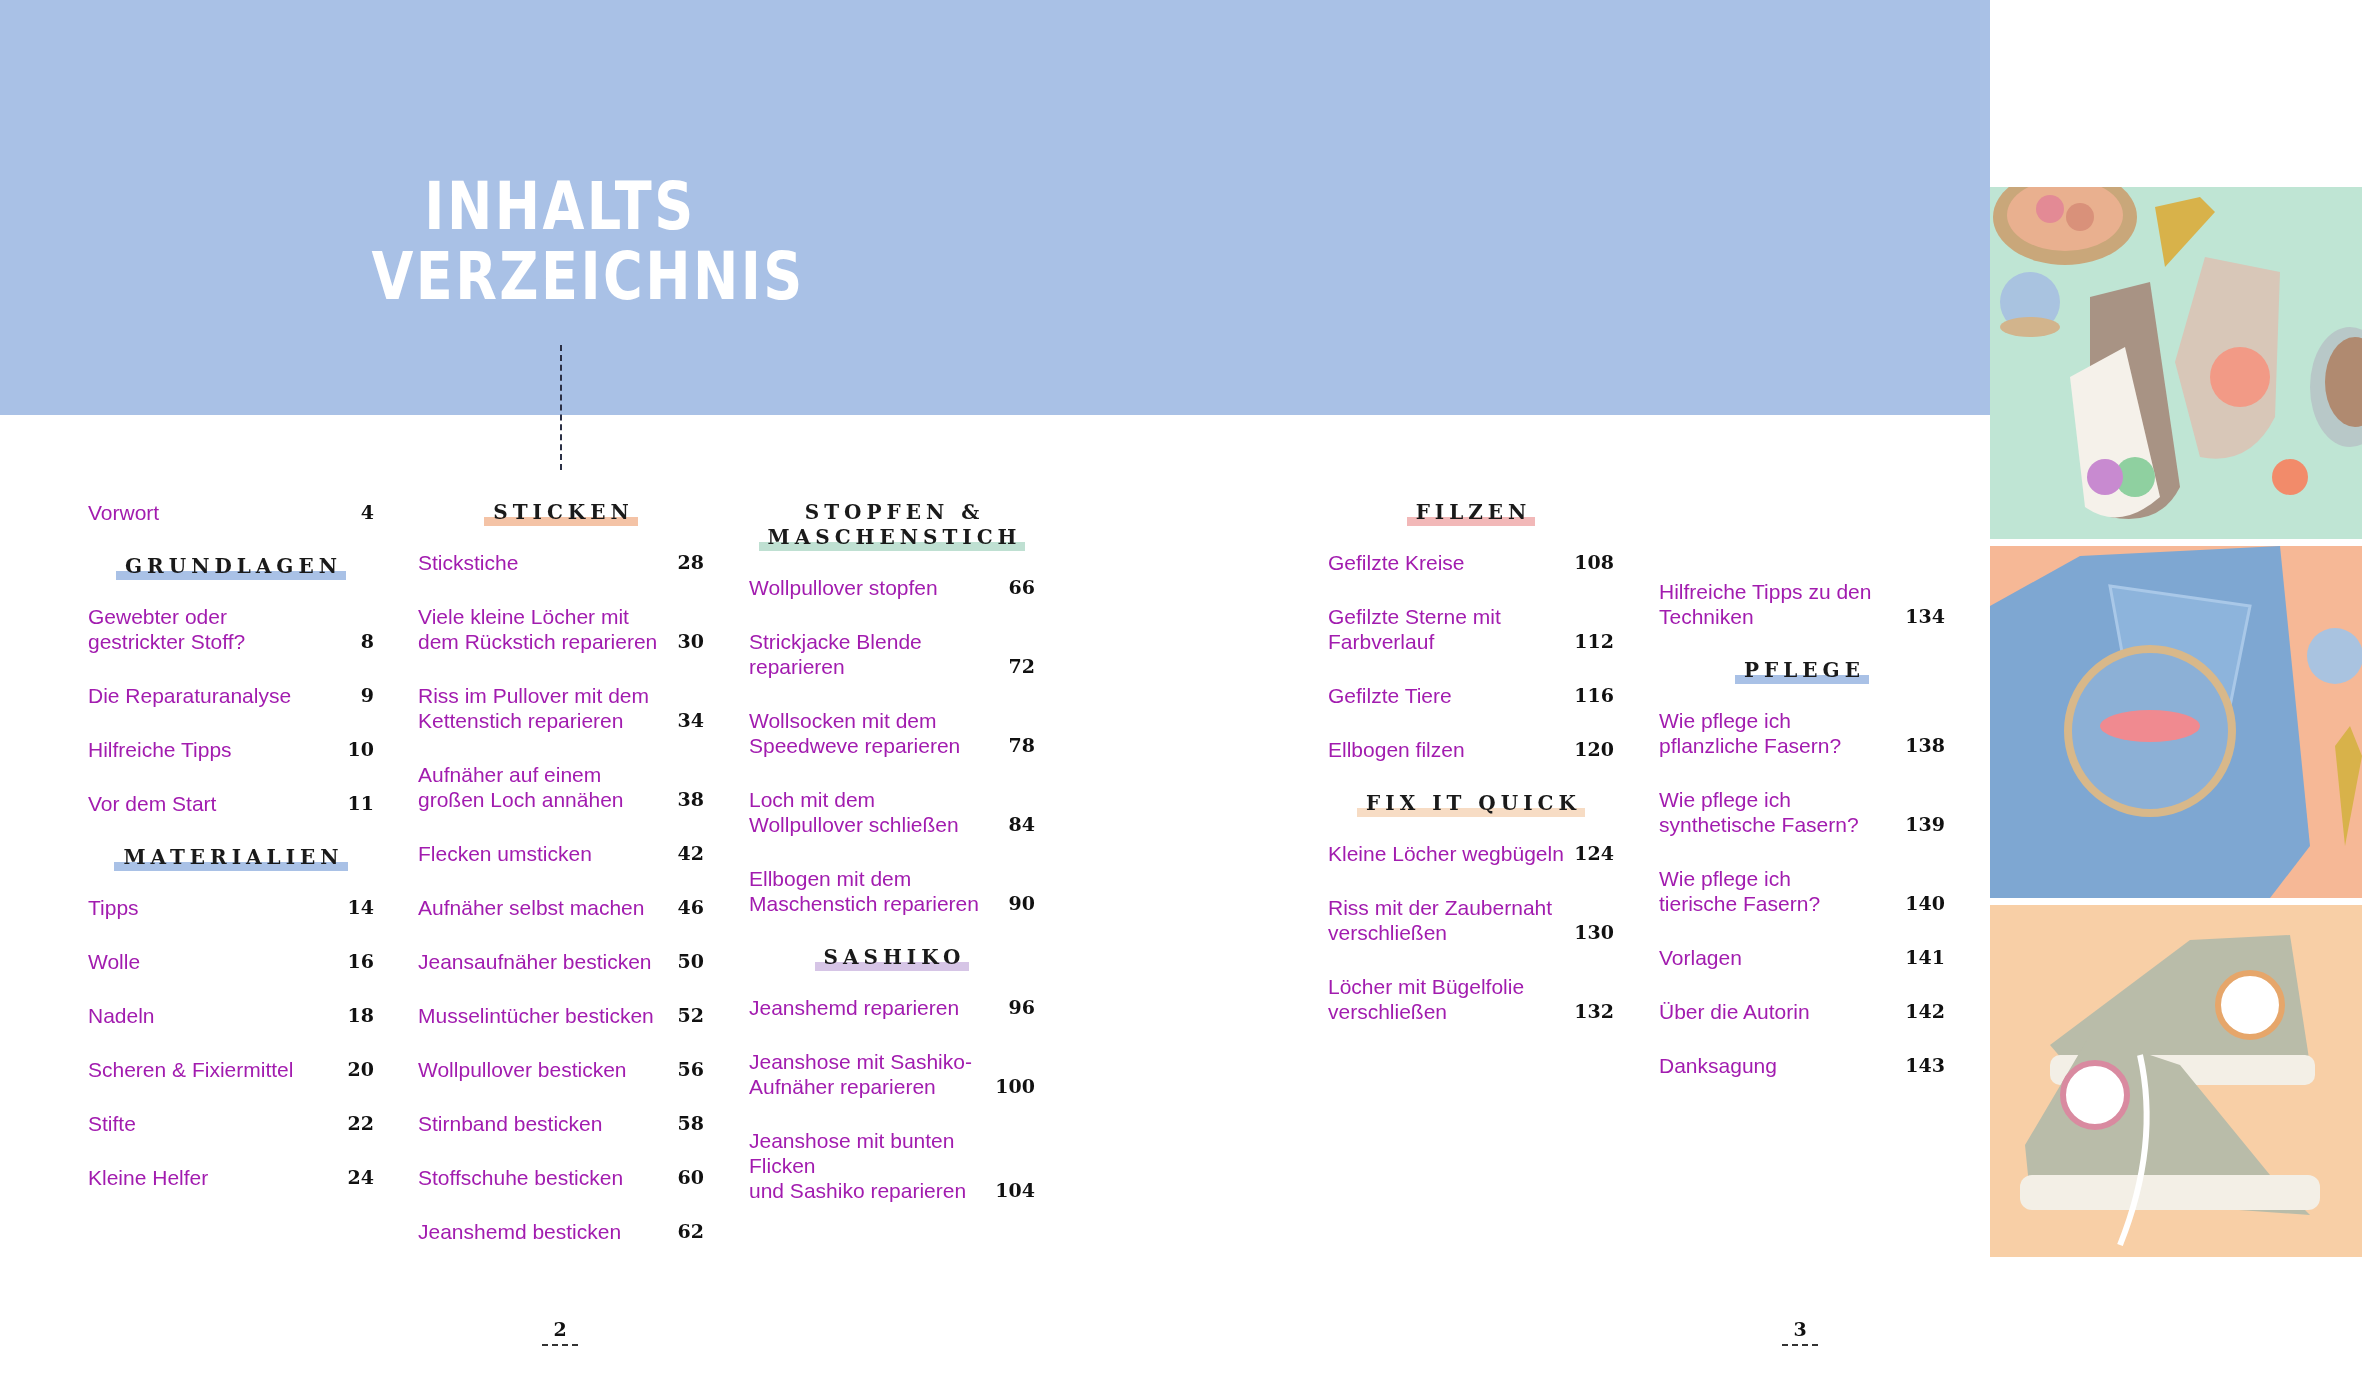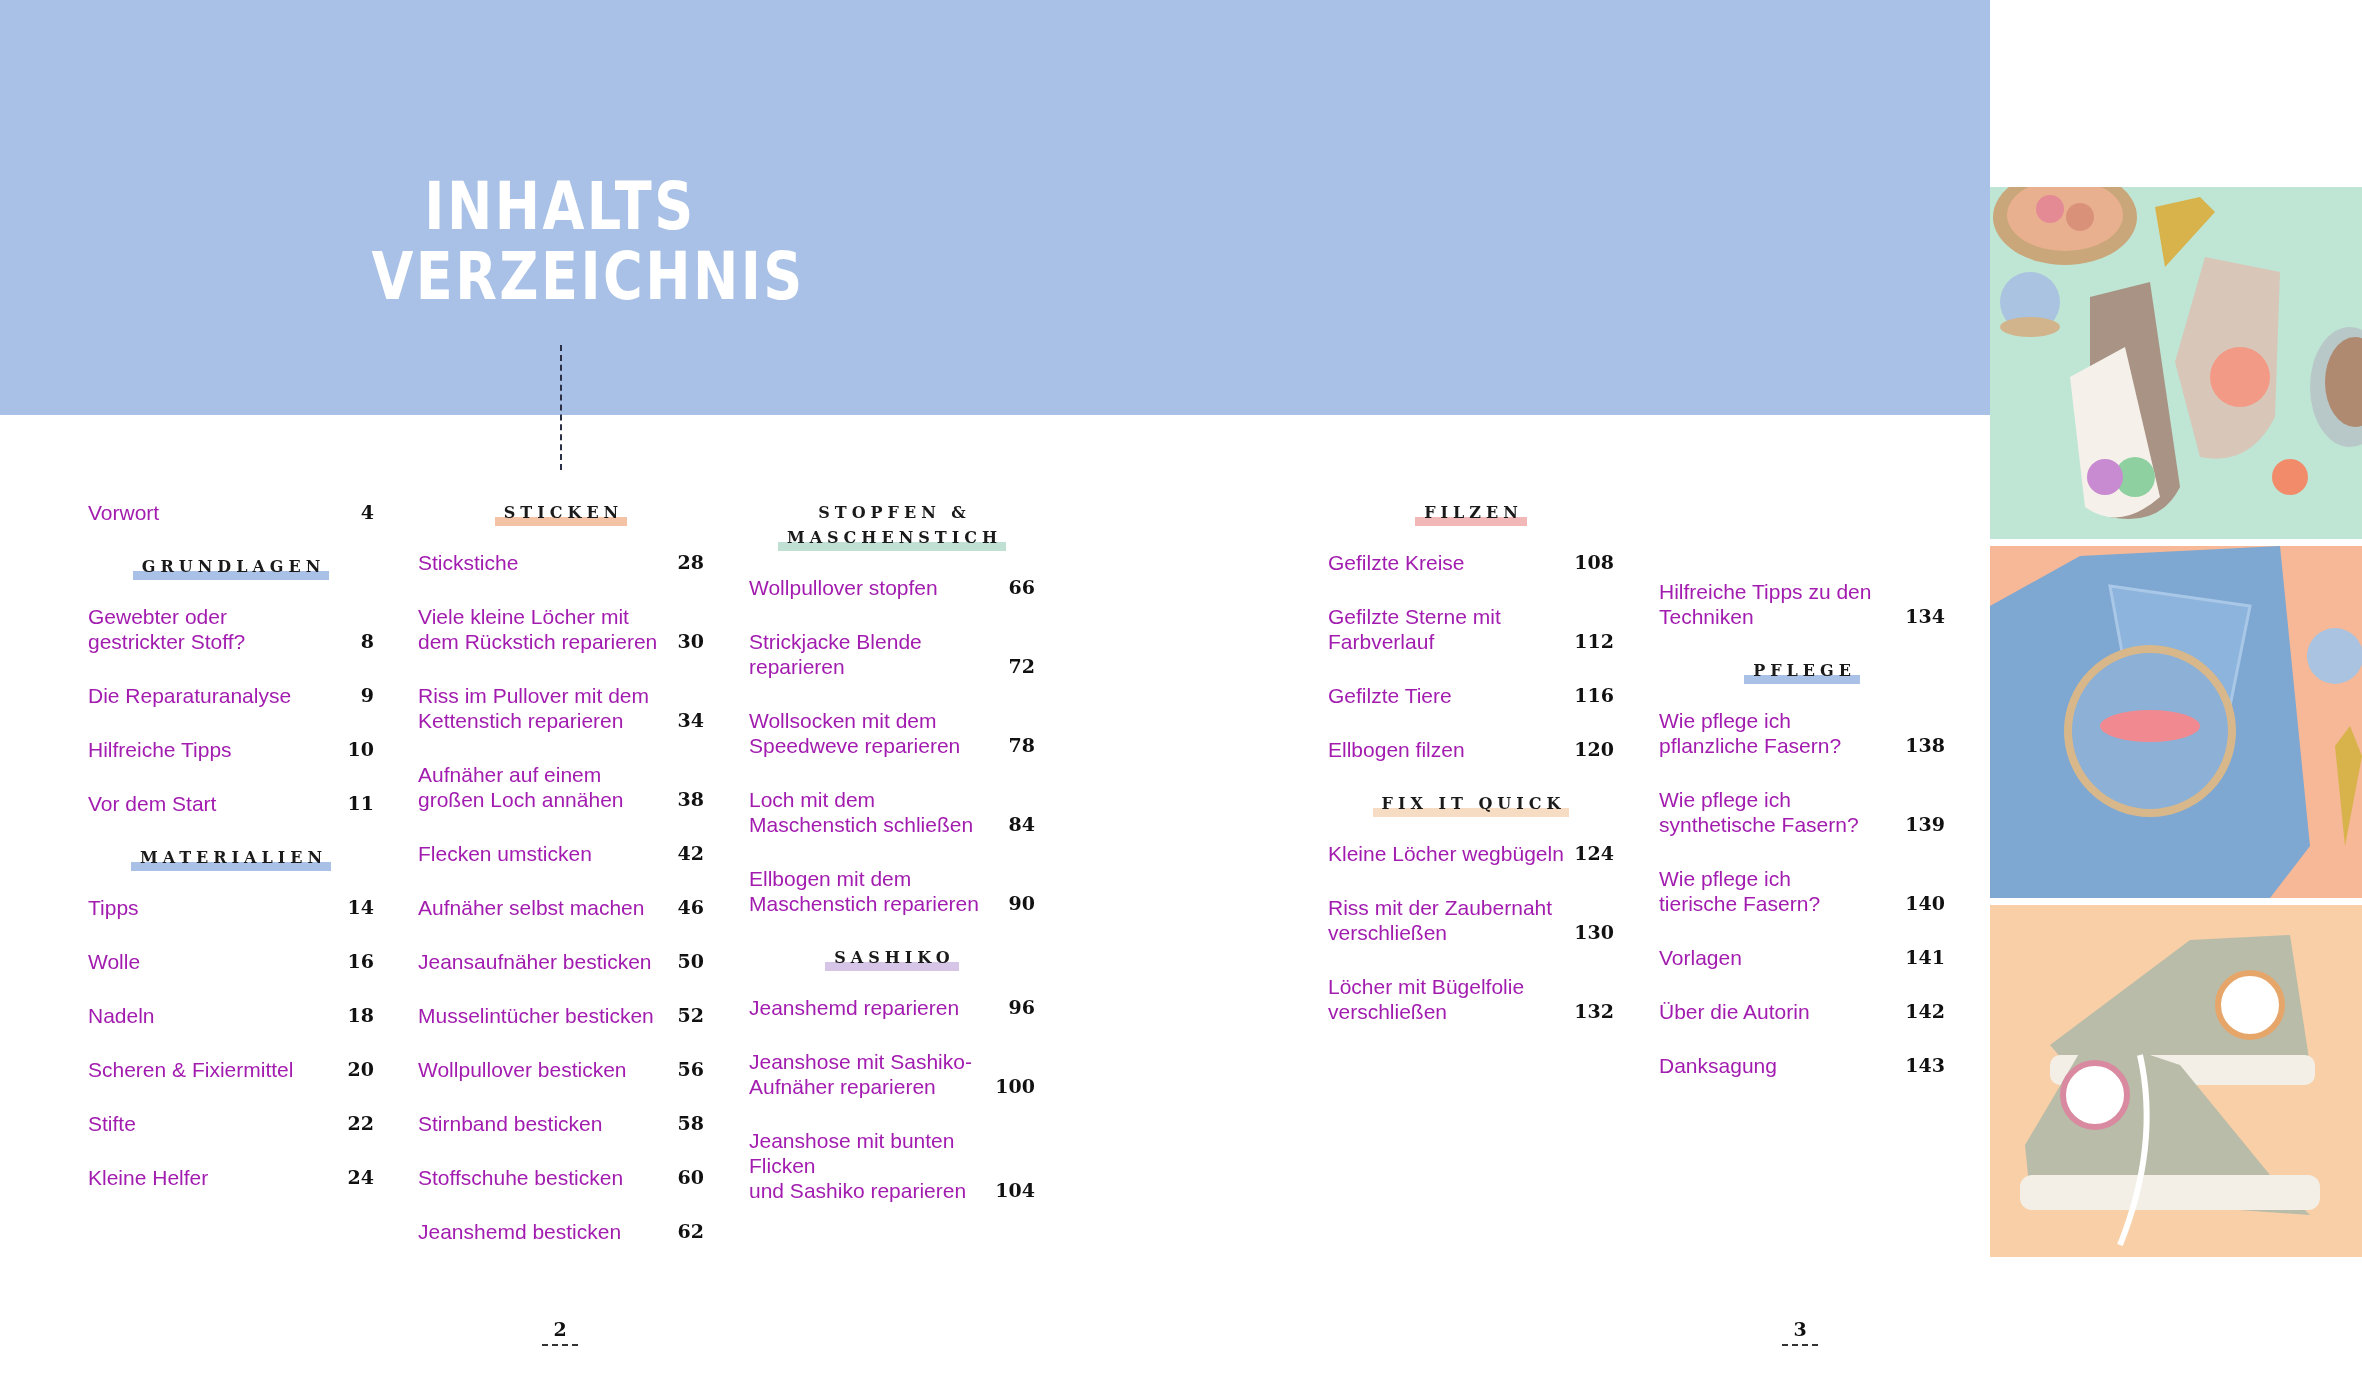--- a/index.html
+++ b/index.html
@@ -22,21 +22,21 @@
   .col-4 { left: 1328px; }
   .col-5 { left: 1659px; top: 579px; }
 
   .entry { display: flex; justify-content: space-between; align-items: flex-end;
            font-size: 21px; line-height: 25px; margin-bottom: 29px; }
   .entry .label { white-space: pre-line; color: #a21caf; flex: 1; padding-right: 6px; }
   .entry .page { font-family: "DejaVu Serif", serif; font-weight: bold; font-size: 19px; color: #111; white-space: nowrap; }
 
   .heading { text-align: center; margin-bottom: 24px; }
   .heading span { display: inline-block; font-family: "DejaVu Serif", serif; font-weight: bold;
-                  font-size: 16px; line-height: 25px; letter-spacing: 5px; padding: 0 4px 1px 9px;
+                  font-size: 20px; line-height: 25px; letter-spacing: 5px; padding: 0 4px 1px 9px;
                   white-space: pre-line; background-repeat: no-repeat; background-position: 0 100%;
                   background-size: 100% 9px; }
   .hl-blue   { background-image: linear-gradient(#a9c1e6, #a9c1e6); text-align: center; }
   .hl-peach  { background-image: linear-gradient(#f4c3a6, #f4c3a6); }
   .hl-mint   { background-image: linear-gradient(#bfe0d2, #bfe0d2); }
   .hl-lilac  { background-image: linear-gradient(#d6c5e6, #d6c5e6); }
   .hl-pink   { background-image: linear-gradient(#f2b8b8, #f2b8b8); }
   .hl-cream  { background-image: linear-gradient(#f7dcc4, #f7dcc4); text-align: right; }
 
   .photo { position: absolute; left: 1990px; width: 372px; overflow: hidden; }
@@ -177,21 +177,21 @@
 reparieren</span>
       <span class="page">72</span>
     </div>
     <div class="entry">
       <span class="label">Wollsocken mit dem
 Speedweve reparieren</span>
       <span class="page">78</span>
     </div>
     <div class="entry">
       <span class="label">Loch mit dem
-Maschenstich schließen</span>
+Wollpullover schließen</span>
       <span class="page">84</span>
     </div>
     <div class="entry">
       <span class="label">Ellbogen mit dem
 Maschenstich reparieren</span>
       <span class="page">90</span>
     </div>
     <div class="heading"><span class="hl-lilac">SASHIKO</span></div>
     <div class="entry">
       <span class="label">Jeanshemd reparieren</span>

